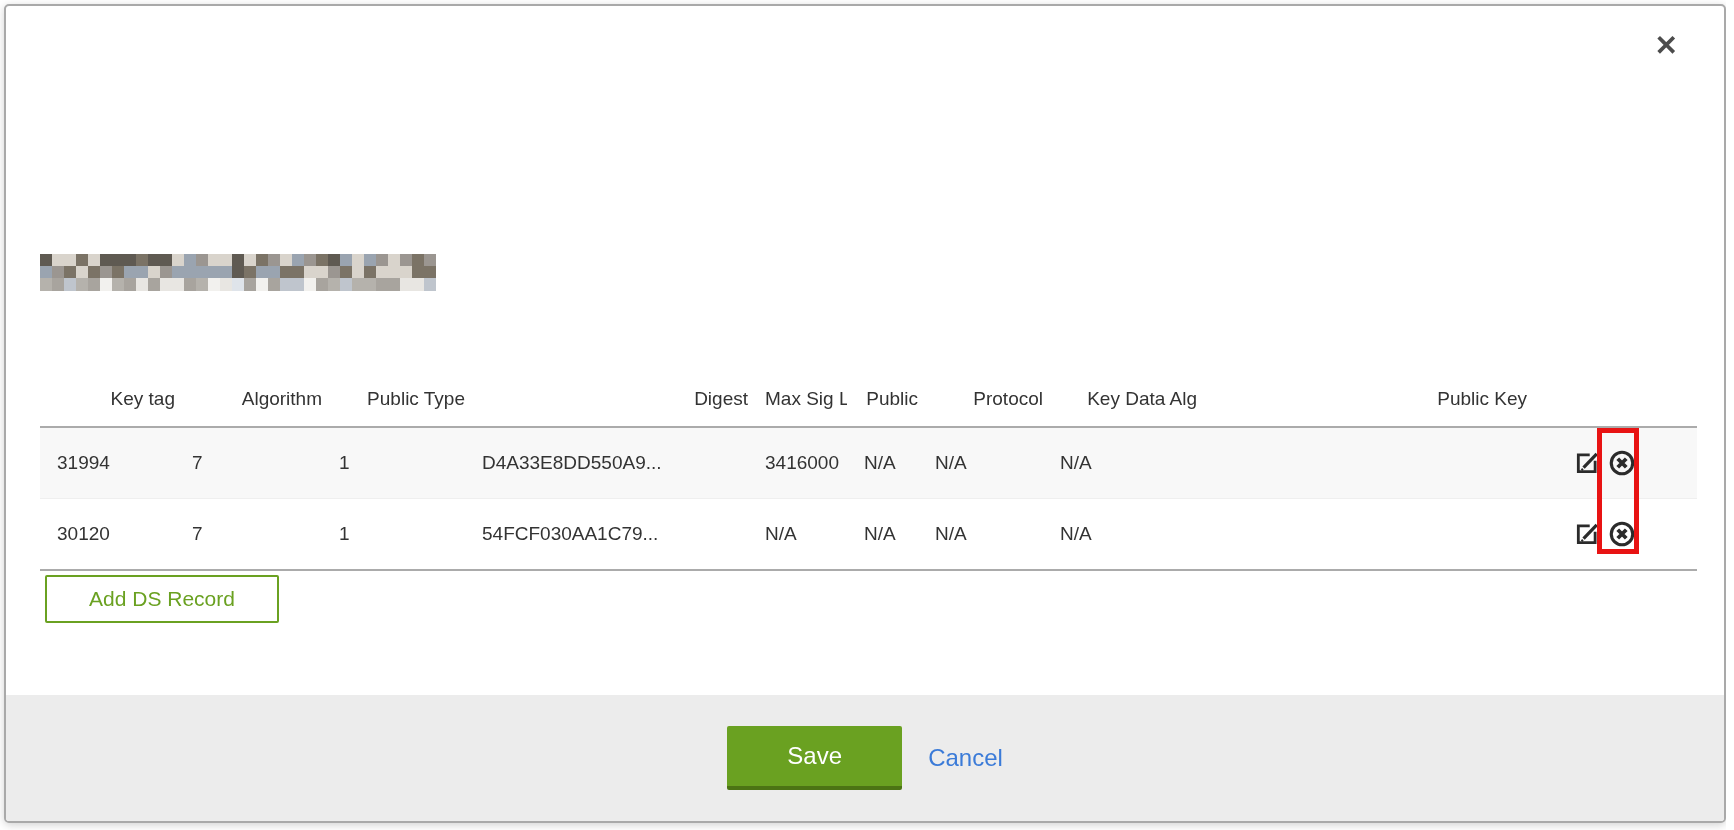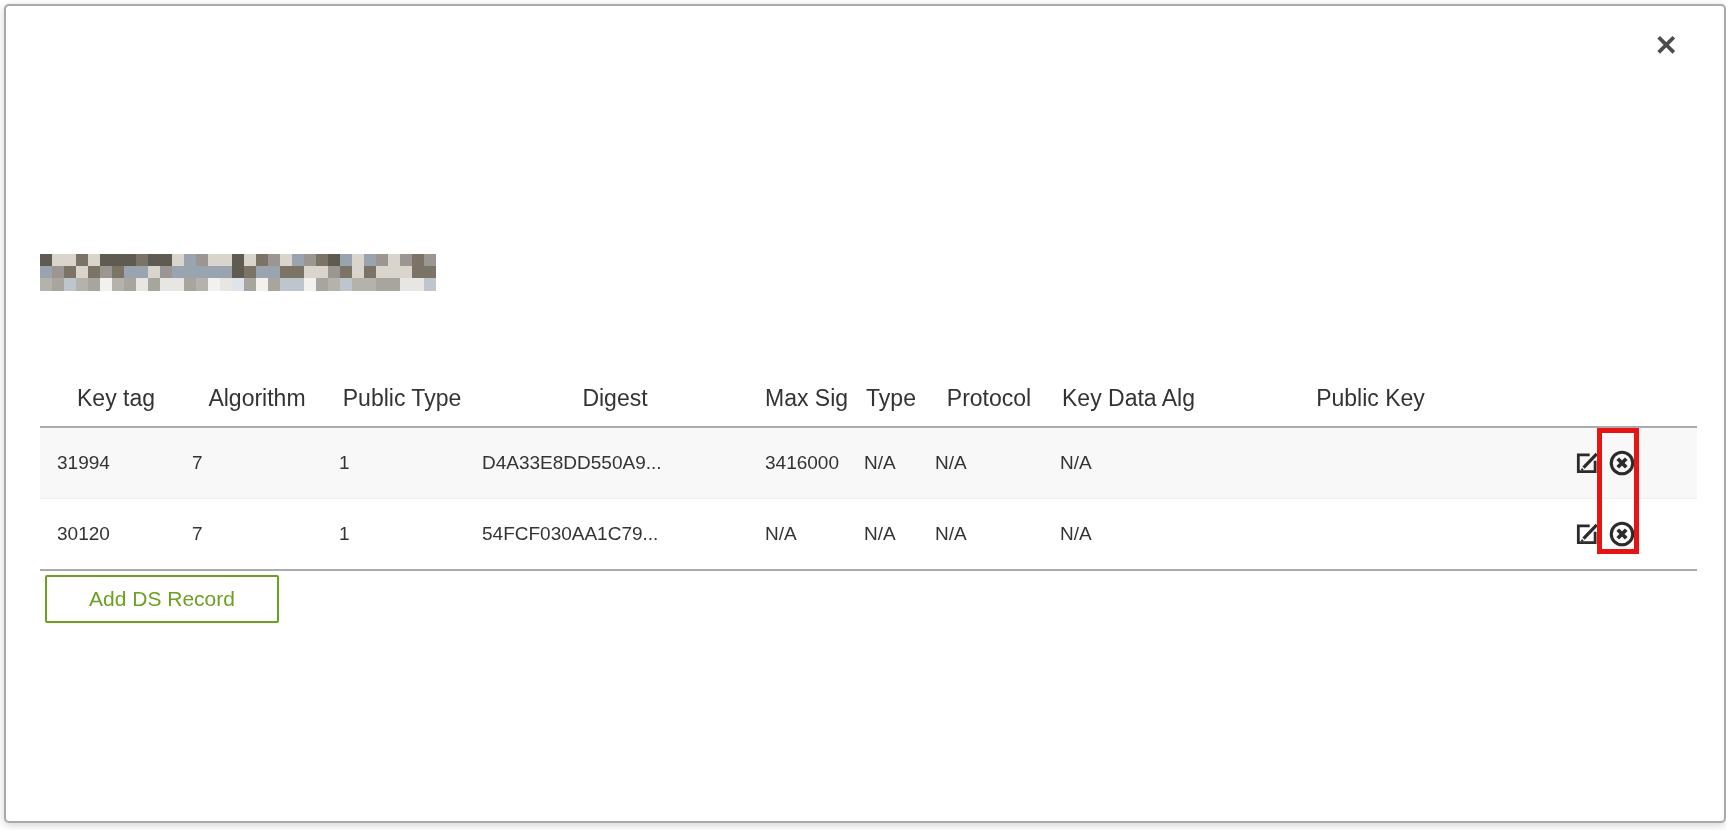--- a/index.html
+++ b/index.html
@@ -8,21 +8,21 @@
     border:2px solid #a9a9a9;border-radius:5px;box-shadow:0 2px 8px rgba(0,0,0,.18);}
   .modal-title{position:absolute;left:34px;top:30px;font-size:34px;color:#3c3c3c;font-weight:400;letter-spacing:-.5px;}
   .close-btn{position:absolute;right:42px;top:22px;background:none;border:none;cursor:pointer;
     font-size:28px;font-weight:600;color:#4c4c4c;padding:4px;line-height:1;}
   .redacted{position:absolute;left:34px;top:248px;width:396px;height:37px;overflow:hidden;line-height:0;}
   .redacted .px{display:inline-block;width:12px;height:12px;}
   .redacted .row3 .px{height:13px;}
   .instruction{position:absolute;left:34px;top:318px;font-size:22px;color:#333;}
   .table-wrap{position:absolute;left:34px;top:371px;width:1657px;}
   table{border-collapse:collapse;width:100%;table-layout:fixed;}
-  thead th{height:43px;text-align:center;vertical-align:middle;font-weight:400;font-size:23px;color:#333;
+  thead th{height:43px;text-align:right;vertical-align:middle;font-weight:400;font-size:19px;color:#333;
     padding:0 0 6px 17px;white-space:nowrap;overflow:hidden;}
   tbody{border-top:2px solid #ababab;border-bottom:2px solid #ababab;}
   tbody td{height:70px;font-size:19px;color:#333;padding:0 0 0 17px;white-space:nowrap;overflow:hidden;vertical-align:middle;}
   tbody tr:first-child{background:#f8f8f8;}
   tbody tr:last-child{background:#fff;border-top:1px solid #efefef;}
   td.actions{padding:0 60px 0 0;text-align:right;}
   .icon-btn{background:none;border:none;padding:0;margin:0 0 0 7px;cursor:pointer;vertical-align:middle;line-height:0;}
   .red-box{position:absolute;left:1557px;top:51px;width:32px;height:116px;border:5px solid var(--highlight-red,#e81313);pointer-events:none;}
   .add-btn{position:absolute;left:39px;top:569px;width:234px;height:48px;background:#fff;
     border:2px solid var(--accent-green,#6aa121);border-radius:2px;color:var(--accent-green,#6aa121);
@@ -66,21 +66,21 @@
           <col style="width: 330px;">
           <col style="width: 170px;">
         </colgroup>
       <thead>
           <tr id="head-row">
             <th>Key tag</th>
             <th>Algorithm</th>
             <th>Public Type</th>
             <th>Digest</th>
             <th>Max Sig Life</th>
-            <th>Type</th>
+            <th>Public</th>
             <th>Protocol</th>
             <th>Key Data Alg</th>
             <th>Public Key</th>
             <th></th>
           </tr>
         </thead>
       <tbody id="body-rows">
           <tr>
             <td>31994</td>
             <td>7</td>
@@ -119,15 +119,19 @@
                   <path d="M8.6 8.6 L15.4 15.4 M15.4 8.6 L8.6 15.4" stroke-width="3.1"></path>
                 </svg></button></td>
           </tr>
         </tbody>
     </table>
     <div class="red-box"></div>
   </div>
 
   <button class="add-btn">Add DS Record</button>
 
+  <div class="footer">
+    <button class="save-btn">Save</button>
+    <a class="cancel-link">Cancel</a>
+  </div>
 </div>
 
 <div class="right-gutter"></div>
 
 </body></html>

